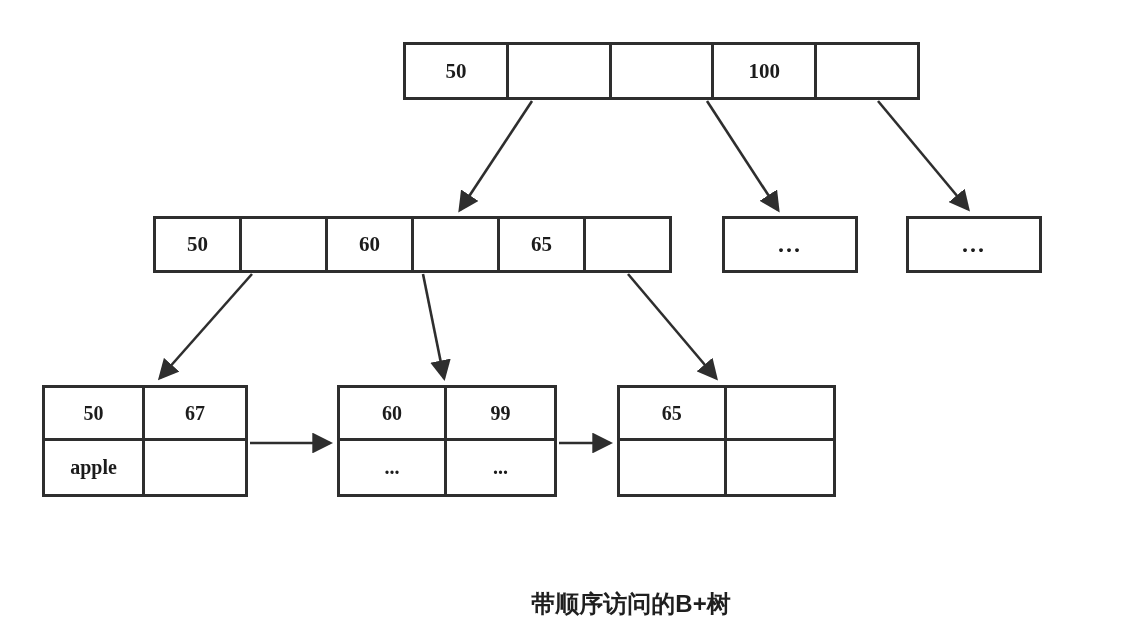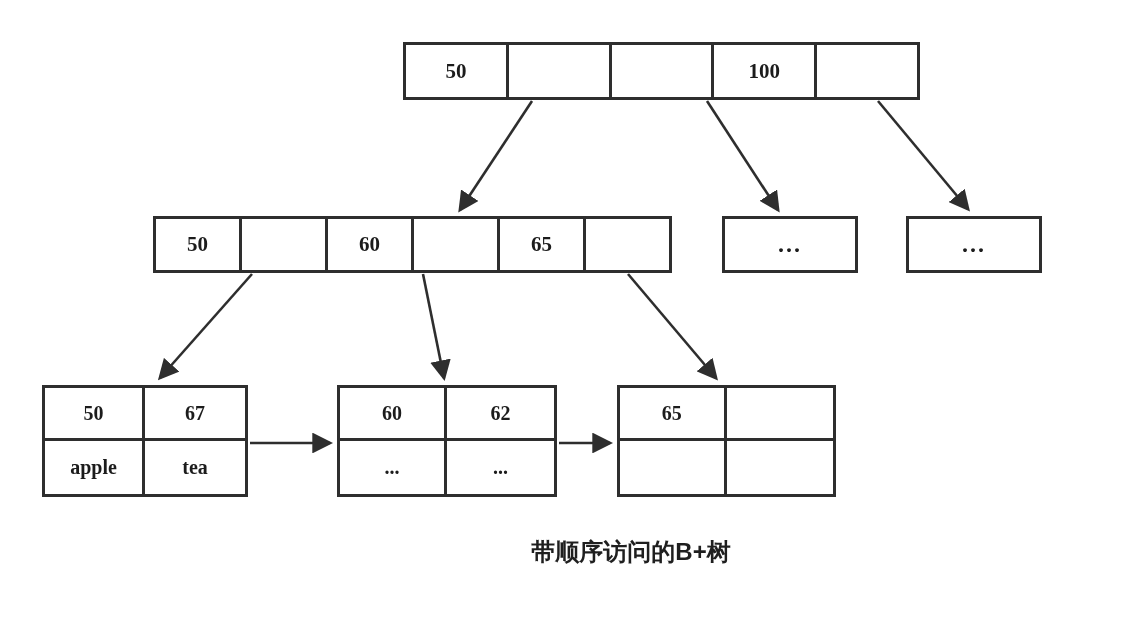--- a/index.html
+++ b/index.html
@@ -47,21 +47,21 @@
     font-weight:bold;font-size:20px;color:#1c1c1c;
   }
   .leaf .lcell:nth-child(odd){border-right:3px solid #2e2e2e;}
   .leaf .lcell:nth-child(-n+2){border-bottom:3px solid #2e2e2e;}
   #arrow-layer{
     position:absolute;left:0;top:0;width:1125px;height:622px;
     pointer-events:none;
   }
   #caption{
     position:absolute;
-    left:631px;top:536px;
+    left:631px;top:588px;
     transform:translateX(-50%);
     font-family:"Liberation Sans", sans-serif;
     font-weight:bold;
     font-size:24px;
     color:#1f1f1f;
     white-space:nowrap;
   }
 </style>
 </head>
 <body>
@@ -89,26 +89,25 @@
     <span>...</span>
   </div>
   <div class="dotsnode" style="left:906px;top:216px;width:136px;height:57px;">
     <span>...</span>
   </div>
 
   <div class="leaf" style="left:42px;top:385px;width:206px;height:112px;">
     <div class="lcell">50</div>
     <div class="lcell">67</div>
     <div class="lcell">apple</div>
-    <div class="lcell">tea</div>
   </div>
 
   <div class="leaf" style="left:337px;top:385px;width:220px;height:112px;">
     <div class="lcell">60</div>
-    <div class="lcell">62</div>
+    <div class="lcell">99</div>
     <div class="lcell">...</div>
     <div class="lcell">...</div>
   </div>
 
   <div class="leaf" style="left:617px;top:385px;width:219px;height:112px;">
     <div class="lcell">65</div>
     <div class="lcell"></div>
     <div class="lcell"></div>
   </div>
 

